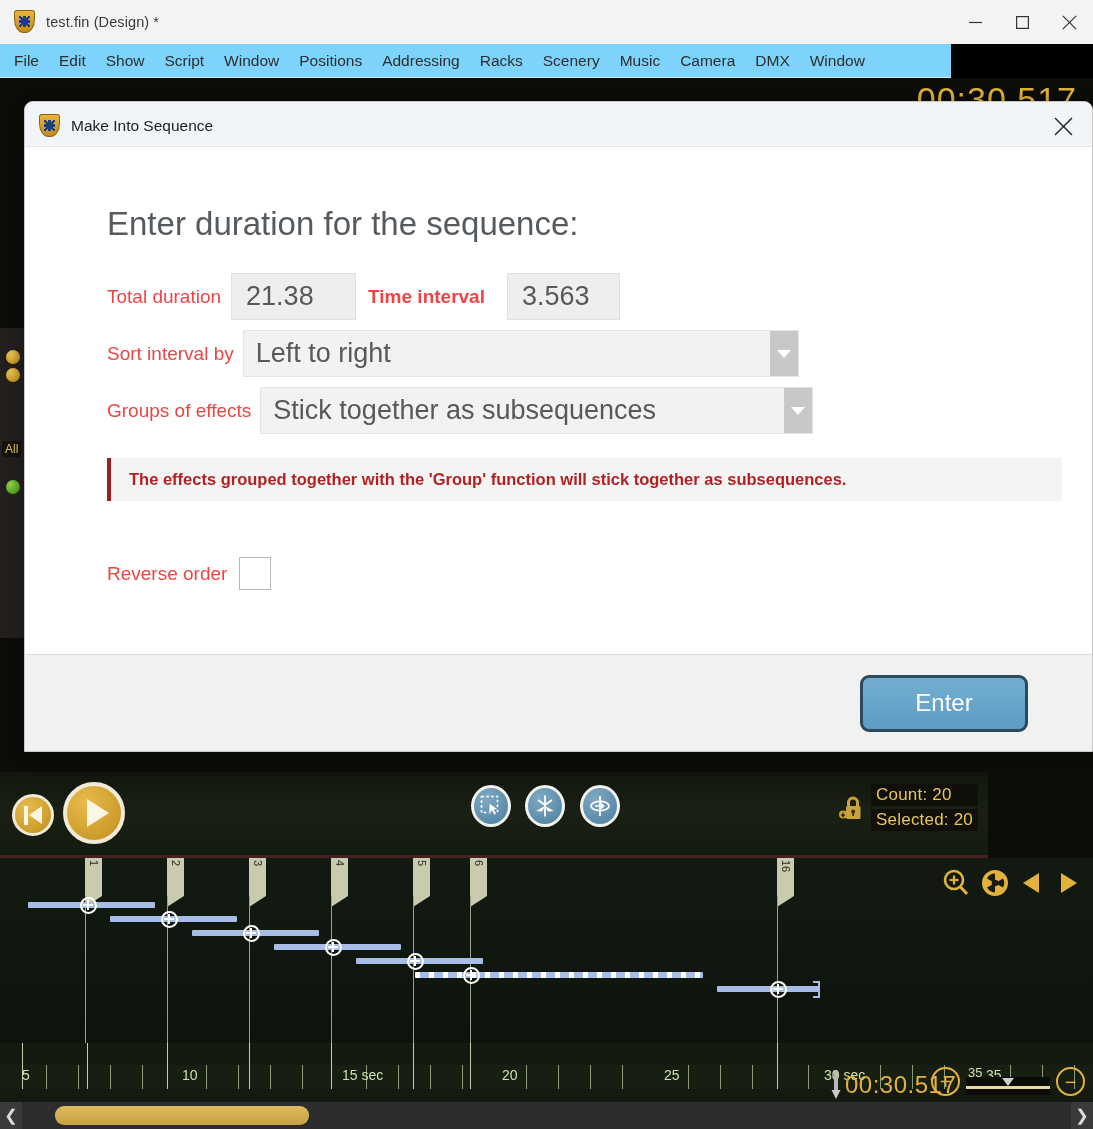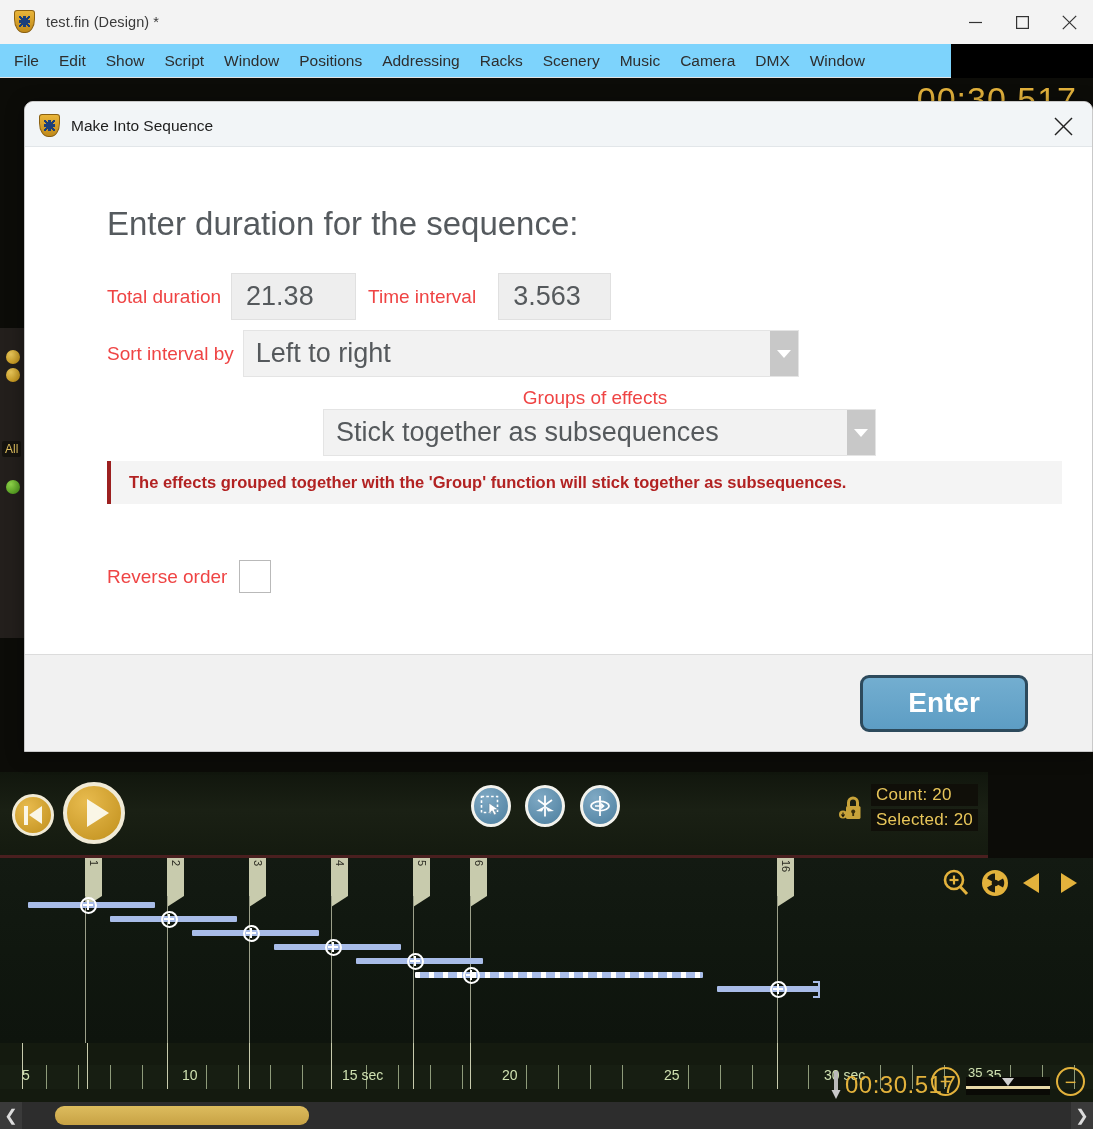--- a/index.html
+++ b/index.html
@@ -239,55 +239,55 @@
   }
   .row { display: flex; align-items: center; margin-left: 82px; }
   .lbl { font-size: 19px; color: #ef4444; }
   .tbox {
     background: #eeeeee; border: 1px solid #e0e0e0;
     font-size: 27px; color: #55595c; padding: 2px 14px;
     height: 47px; display: flex; align-items: center;
   }
   .row-dur { margin-bottom: 10px; }
   .row-dur .lbl { margin-right: 10px; }
-  .row-dur .tbox + .lbl { margin-left: 12px; }
+  .row-dur .tbox + .lbl { margin-left: 12px; font-weight: bold; }
   .sel-wrap {
     display: flex; align-items: stretch; background: #f2f2f2; border: 1px solid #e4e4e4;
     height: 47px;
   }
   .sel-val {
     font-size: 27px; color: #55595c; padding: 0 12px; display: flex; align-items: center;
     flex: 1; white-space: nowrap;
   }
   .sel-arrow {
     width: 28px; background: #c8c8c8; display: flex; align-items: center; justify-content: center;
   }
   .caret { width: 0;height: 0;border-left: 7px solid transparent;border-right: 7px solid transparent;border-top: 8px solid #fff; }
   .row-sort { margin-bottom: 10px; }
   .row-sort .lbl { margin-right: 9px; }
   .row-sort .sel-wrap { width: 556px; justify-content: space-between; }
-  .row-groups { margin-bottom: 5px; flex-direction: column; }
+  .row-groups { margin-bottom: 24px; }
   .row-groups .lbl { margin-right: 9px; }
   .row-groups .sel-wrap { width: 553px; }
   .warn {
     margin-left: 82px; width: 955px; background: #f4f4f4;
     border-left: 4px solid #9c2020; padding: 12px 0 12px 18px;
     font-size: 16.5px; color: #b22222; font-weight: bold;
   }
   .row-rev { margin-top: 56px; }
   .row-rev .lbl { margin-right: 12px; }
   .checkbox {
     width: 32px; height: 33px; background: #fff; border: 1px solid #b9b9b9;
   }
   .dlg-foot {
     height: 97px; background: #f1f1f1; border-top: 1px solid #dcdcdc;
     display: flex; align-items: center; justify-content: flex-end; padding-right: 64px; gap: 29px;
   }
   .btn {
-    font-size: 28px; font-weight: bold; color: #ffffff;
+    font-size: 24px; font-weight: normal; color: #ffffff;
     background: linear-gradient(180deg,#73aed0,#5d9dc4);
     border-radius: 9px; width: 170px; height: 57px;
     display: flex; align-items: center; justify-content: center;
   }
   .btn-focus { border: 3px solid #2d4a5c; width: 168px; }
 </style>
 </head>
 <body>
 
 <div id="app">

